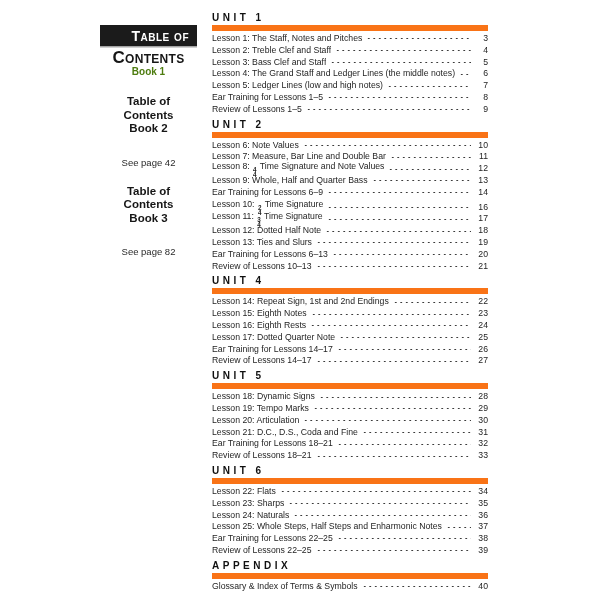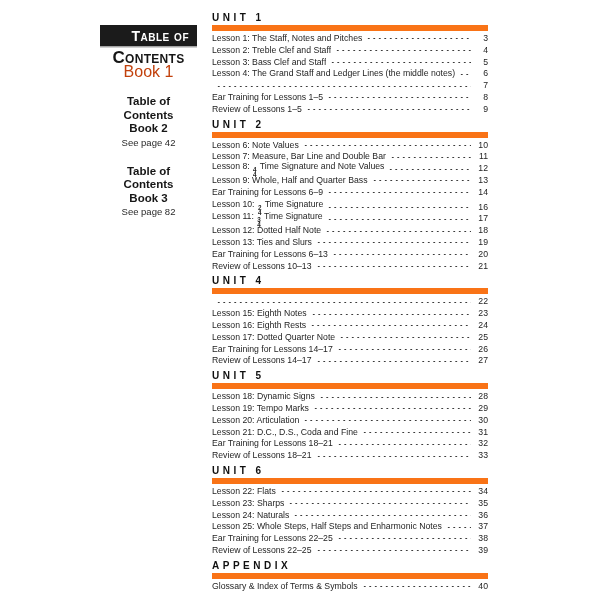--- a/index.html
+++ b/index.html
@@ -46,39 +46,40 @@
   .contents-title {
     margin-top: 4px;
     font-weight: 700;
     font-variant: small-caps;
     font-size: 17px;
     line-height: 15px;
     letter-spacing: .3px;
     color: #161616;
   }
   .book-main {
-    font-weight: 400;
-    font-size: 16px;
+    font-weight: 700;
+    font-size: 10px;
     line-height: 14px;
-    color: #c2410c;
+    color: #4d7c0f;
   }
   .other-book {
     margin-top: 16px;
   }
   .other-book .ob-line {
     font-weight: 700;
     font-size: 11.5px;
     line-height: 13.5px;
     color: #161616;
   }
   .other-book .ob-note {
     font-weight: 400;
     font-size: 9.5px;
     line-height: 13px;
     color: #2a2a2a;
+    margin-top: 20px;
   }
 
   
   .main {
     position: absolute;
     left: 212px;
     top: 12px;
     width: 276px;
   }
   .unit-block { margin-bottom: 3px; }
@@ -172,20 +173,21 @@
           <span class="toc-label">Lesson 3: Bass Clef and Staff</span>
           <span class="toc-dots"></span>
           <span class="toc-page">5</span>
         </div>
         <div class="toc-row">
           <span class="toc-label">Lesson 4: The Grand Staff and Ledger Lines (the middle notes)</span>
           <span class="toc-dots"></span>
           <span class="toc-page">6</span>
         </div>
         <div class="toc-row">
+          <span class="toc-label">Lesson 5: Ledger Lines (low and high notes)</span>
           <span class="toc-dots"></span>
           <span class="toc-page">7</span>
         </div>
         <div class="toc-row">
           <span class="toc-label">Ear Training for Lessons 1–5</span>
           <span class="toc-dots"></span>
           <span class="toc-page">8</span>
         </div>
         <div class="toc-row">
           <span class="toc-label">Review of Lessons 1–5</span>
@@ -258,20 +260,21 @@
         </div>
         <div class="toc-row">
           <span class="toc-label">Review of Lessons 10–13</span>
           <span class="toc-dots"></span>
           <span class="toc-page">21</span>
         </div>
       </div>
       <div class="unit-block">
         <div class="unit-heading">UNIT 4</div>
         <div class="toc-row">
+          <span class="toc-label">Lesson 14: Repeat Sign, 1st and 2nd Endings</span>
           <span class="toc-dots"></span>
           <span class="toc-page">22</span>
         </div>
         <div class="toc-row">
           <span class="toc-label">Lesson 15: Eighth Notes</span>
           <span class="toc-dots"></span>
           <span class="toc-page">23</span>
         </div>
         <div class="toc-row">
           <span class="toc-label">Lesson 16: Eighth Rests</span>

